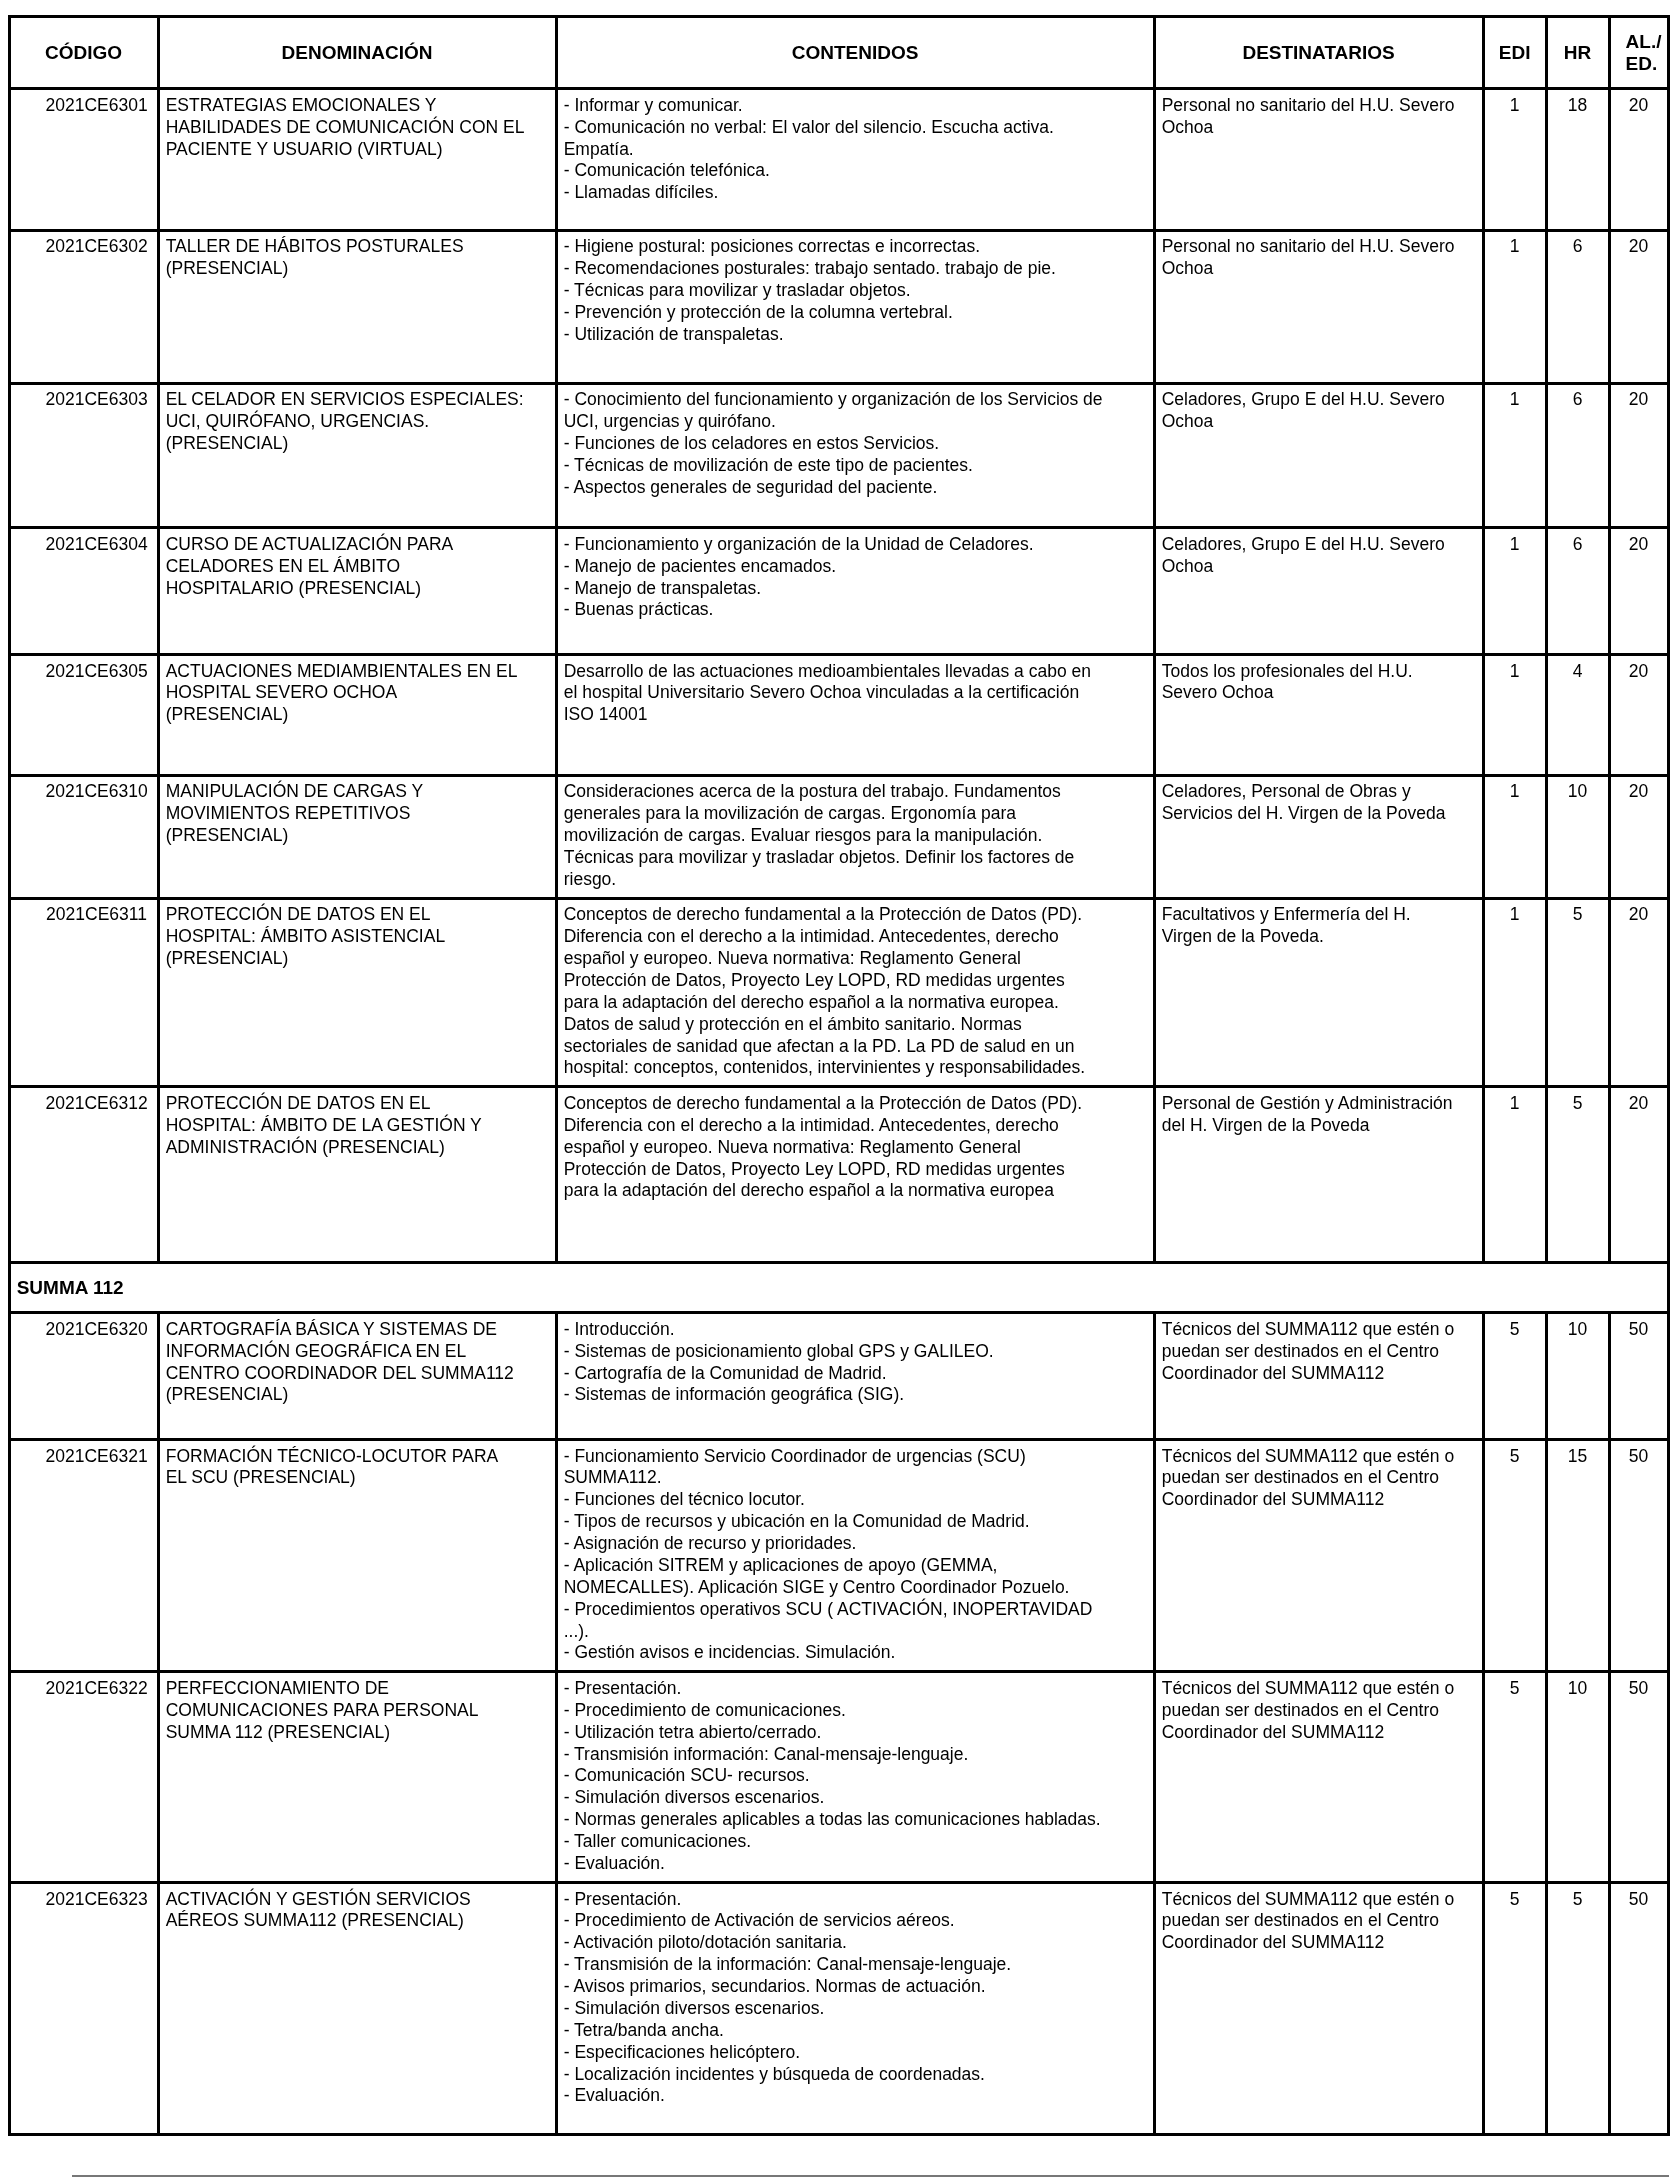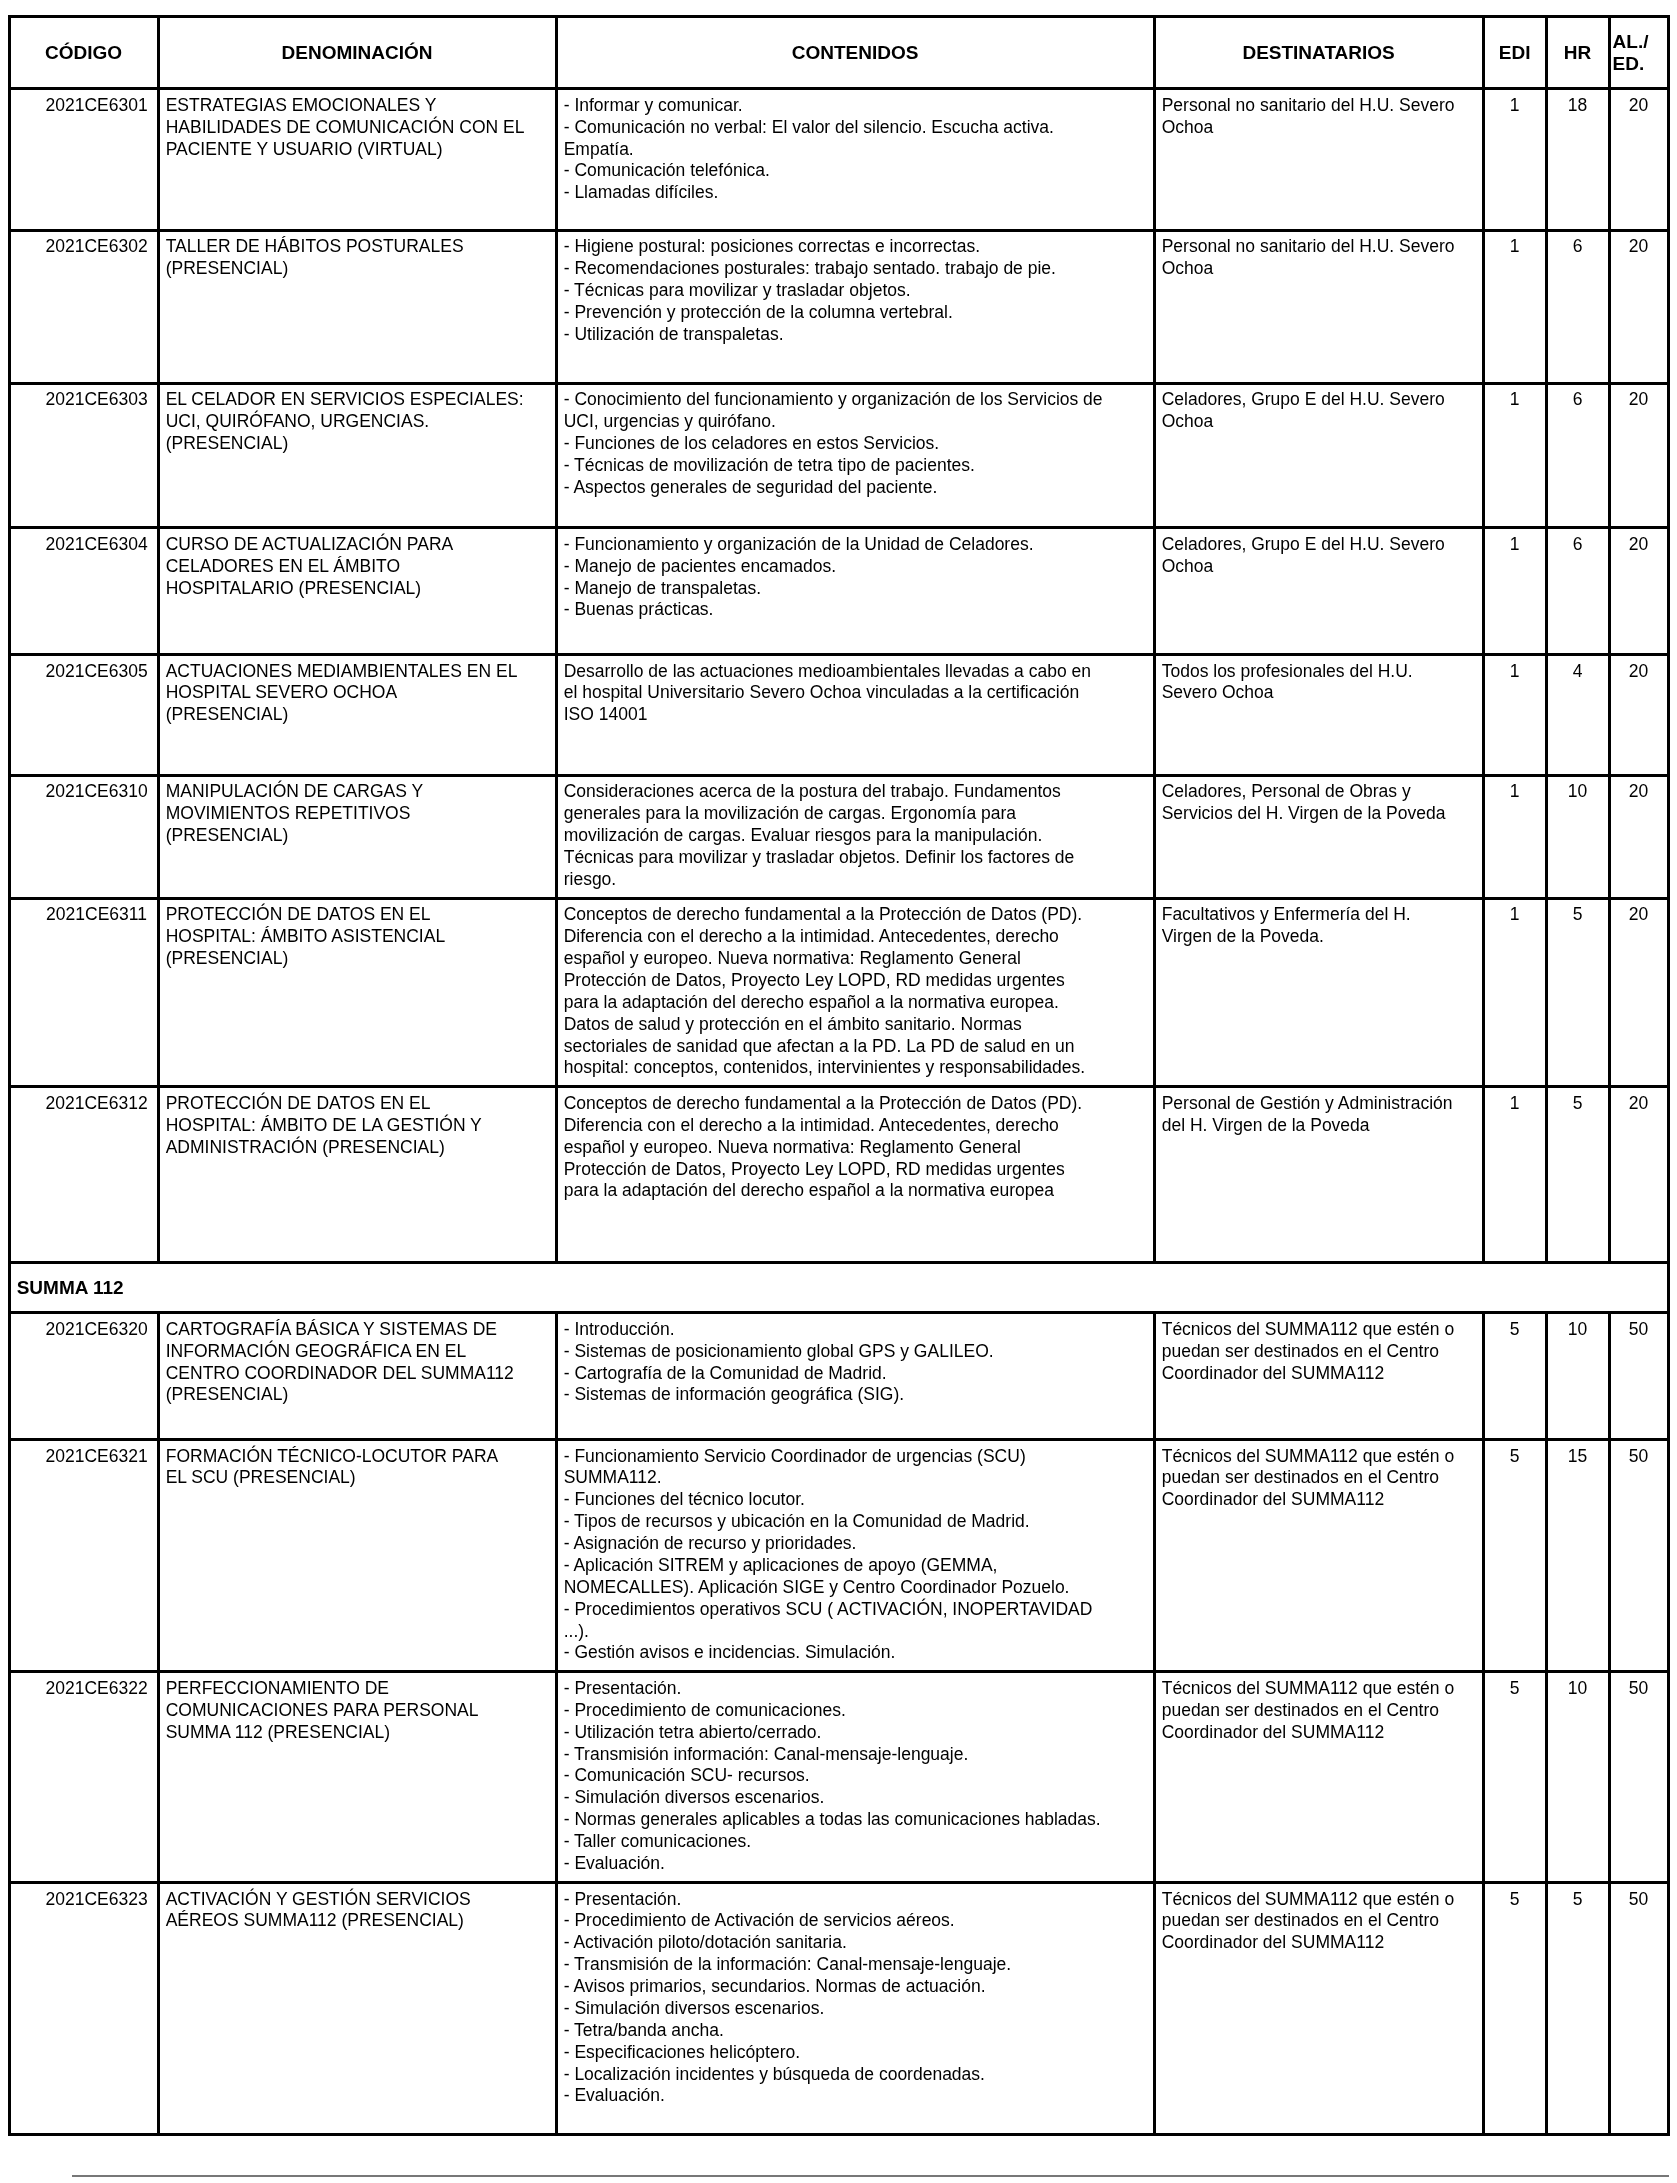--- a/index.html
+++ b/index.html
@@ -37,21 +37,21 @@
     font-weight: bold;
     text-align: center;
     vertical-align: middle;
     height: 63px;
     padding: 3px 4.6px;
     line-height: 1.15;
   }
   th.al-header {
     white-space: pre-line;
     text-align: left;
-    padding-left: 2px;
+    padding-left: 15px;
   }
   td {
     font-size: 17.5px;
     line-height: 1.25;
     vertical-align: top;
     text-align: left;
     padding: 4.6px 6.1px 6.1px 6.1px;
     white-space: pre-line;
   }
   tr.section-row td {
@@ -142,21 +142,21 @@
           <td class="cell-al">20</td>
         </tr>
         <tr class="h172">
           <td class="cell-codigo">2021CE6303</td>
           <td class="cell-denominacion">EL CELADOR EN SERVICIOS ESPECIALES:
 UCI, QUIRÓFANO, URGENCIAS.
 (PRESENCIAL)</td>
           <td class="cell-contenidos">- Conocimiento del funcionamiento y organización de los Servicios de
 UCI, urgencias y quirófano.
 - Funciones de los celadores en estos Servicios.
-- Técnicas de movilización de tetra tipo de pacientes.
+- Técnicas de movilización de este tipo de pacientes.
 - Aspectos generales de seguridad del paciente.</td>
           <td class="cell-destinatarios">Celadores, Grupo E del H.U. Severo
 Ochoa</td>
           <td class="cell-edi">1</td>
           <td class="cell-hr">6</td>
           <td class="cell-al">20</td>
         </tr>
         <tr class="h148">
           <td class="cell-codigo">2021CE6304</td>
           <td class="cell-denominacion">CURSO DE ACTUALIZACIÓN PARA

